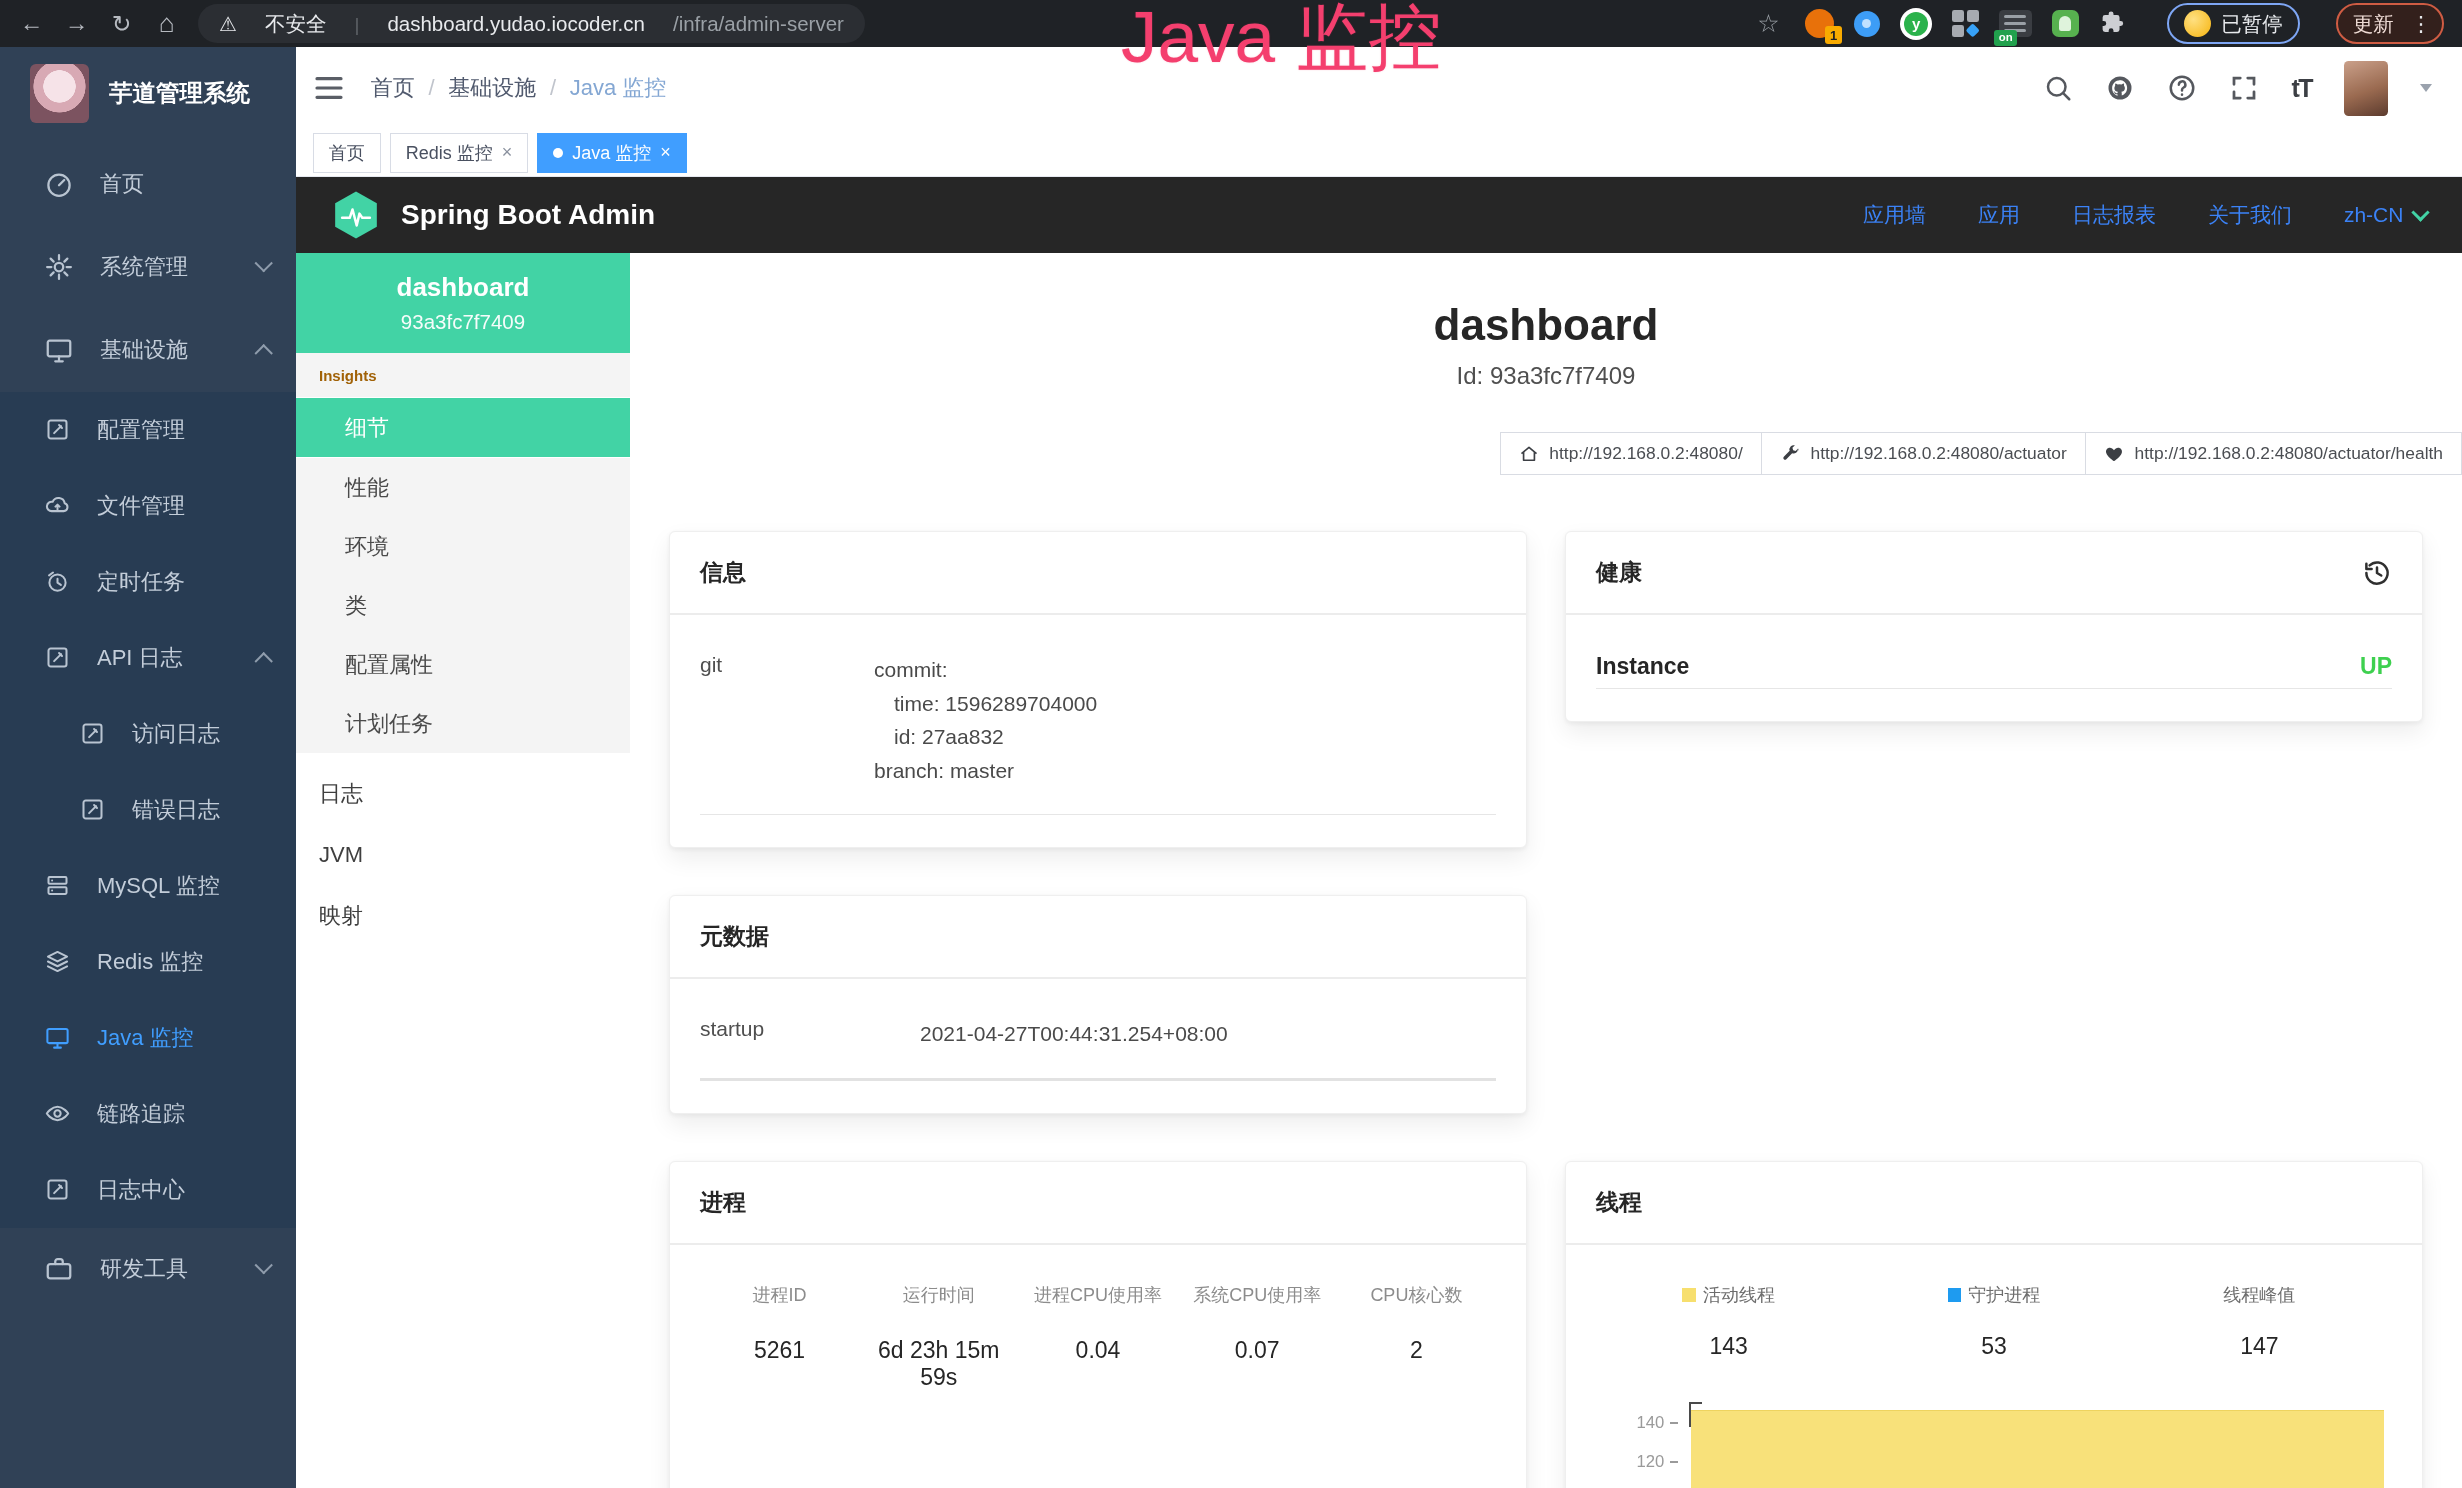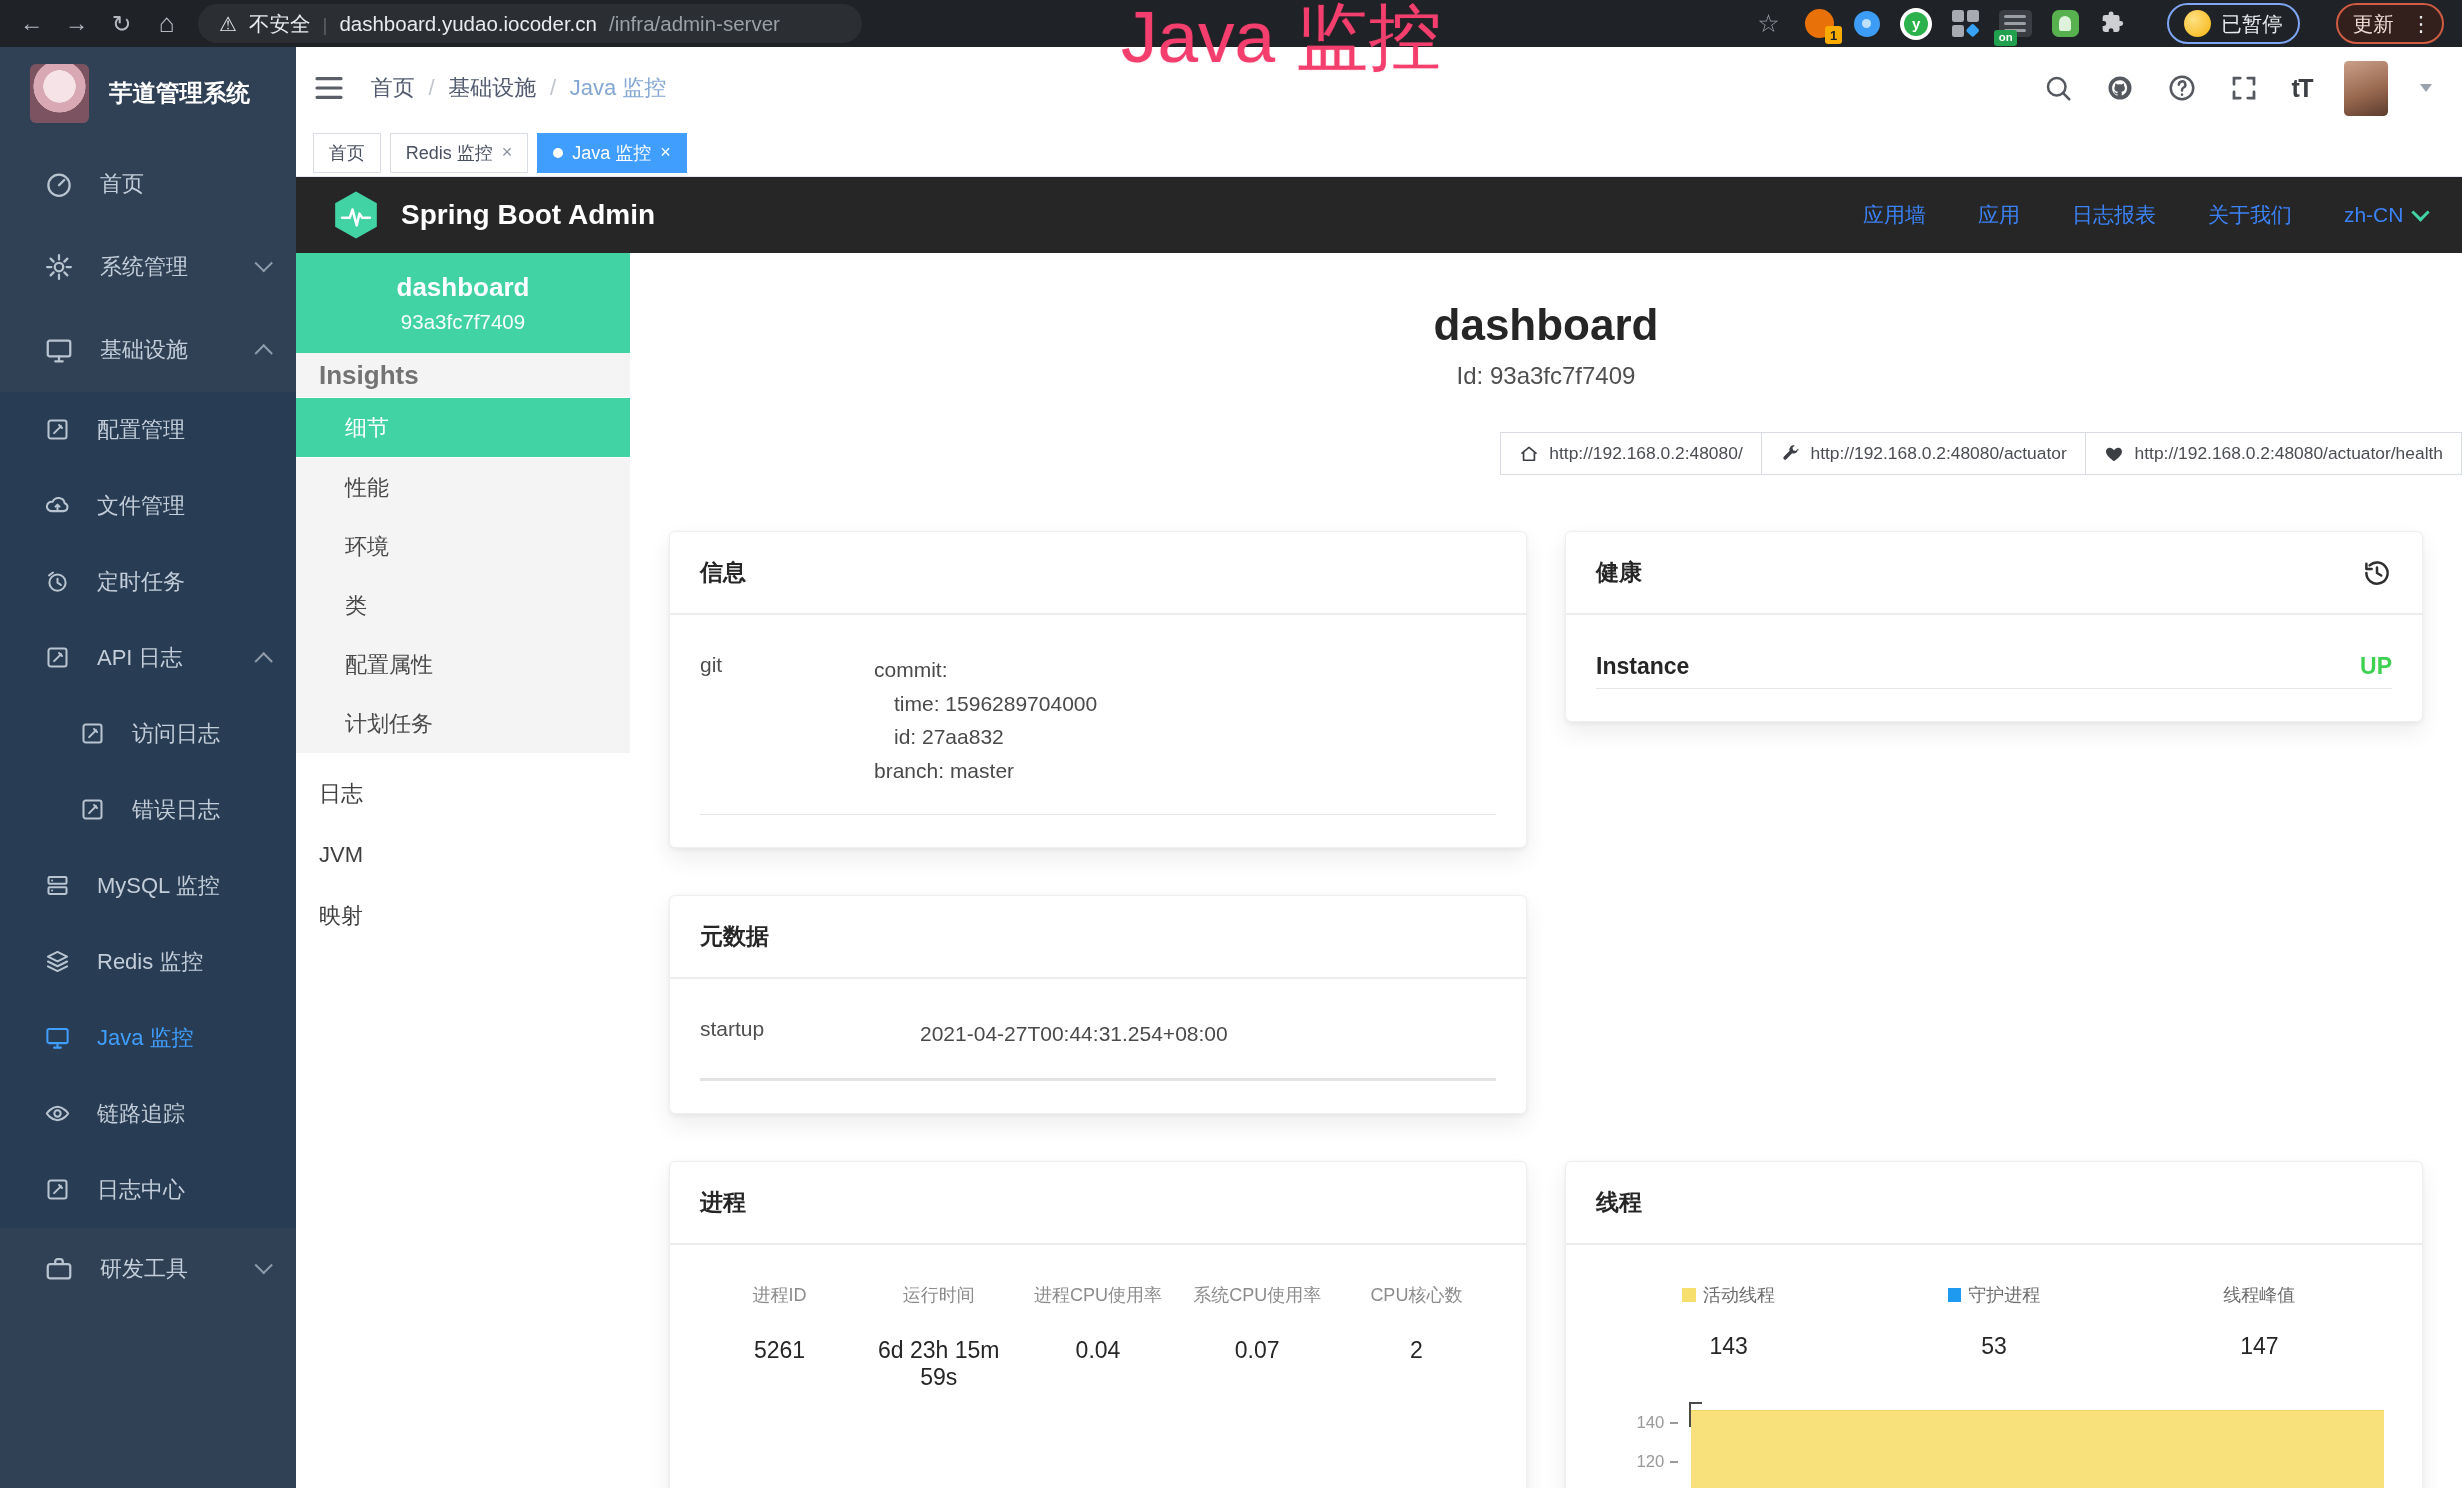--- a/index.html
+++ b/index.html
@@ -8,21 +8,21 @@
   svg{display:block}
 
   
   .browser{height:47px;background:#1f2226;display:flex;align-items:center;gap:18px;
            padding:0 18px;color:#dadce0}
   .bico{font-size:23.5px;color:#b6bac0;width:27px;text-align:center;flex-shrink:0}
   .bico-back::before{content:"\2190"}
   .bico-fwd::before{content:"\2192"}
   .bico-reload::before{content:"\21BB"}
   .bico-home::before{content:"\2302";font-size:26px}
-  .url-pill{display:flex;align-items:center;gap:12px;background:#2b2e33;border-radius:758px;
+  .url-pill{display:flex;align-items:center;gap:28px;background:#2b2e33;border-radius:758px;
             padding:5.3px 21px;font-size:20.5px;color:#e8eaed;min-width:622px}
   .warn-ico::before{content:"\26A0";font-size:20px;color:#e8eaed}
   .url-sep::before{content:"|";color:#5f6368;font-size:19px}
   .url-host{color:#e8eaed}
   .url-path{color:#9aa0a6}
   .b-spacer{flex:1}
   .star-ico::before{content:"\2606";font-size:25px;color:#9aa0a6}
   .exts{display:flex;align-items:center;gap:20px;margin-left:7.6px}
   .x{position:relative;flex-shrink:0}
   .x-orange{width:29px;height:29px;background:#e8710a;border-radius:50%}
@@ -121,22 +121,22 @@
           transform:rotate(45deg);margin-top:-6px}
 
   
   .body-row{flex:1;display:flex;min-height:0;background:#fff}
   .inst-side{width:334px;flex-shrink:0}
   .inst-head{height:100px;background:#42d3a5;color:#fff;display:flex;flex-direction:column;
              align-items:center;justify-content:center;gap:6.8px}
   .inst-name{font-size:26px;font-weight:700}
   .inst-id{font-size:20.5px;opacity:.95}
   .ins-group{background:#f4f4f4}
-  .ins-label{height:44px;display:flex;align-items:center;padding-left:23px;font-size:26px;
-             font-weight:700;color:#737373;border-bottom:1.5px solid #fff}
+  .ins-label{height:44px;display:flex;align-items:center;padding-left:23px;font-size:15px;
+             font-weight:700;color:#a16207;border-bottom:1.5px solid #fff}
   .ins-item{height:59px;display:flex;align-items:center;padding-left:49px;font-size:22px;color:#4a4a4a}
   .ins-item.active{background:#42d3a5;color:#fff;border-bottom:1.5px solid #fff}
   .root-items{margin-top:10.6px}
   .root-item{height:61px;display:flex;align-items:center;padding-left:23px;font-size:22px;color:#3f3f3f}
 
   
   .content{flex:1;padding-top:47px;min-width:0}
   .page-title{text-align:center;font-size:44px;font-weight:700;color:#262626;margin:0}
   .page-id{text-align:center;font-size:24px;color:#4f4f4f;margin-top:12px}
   .links{display:flex;justify-content:flex-end;margin-top:42px}

